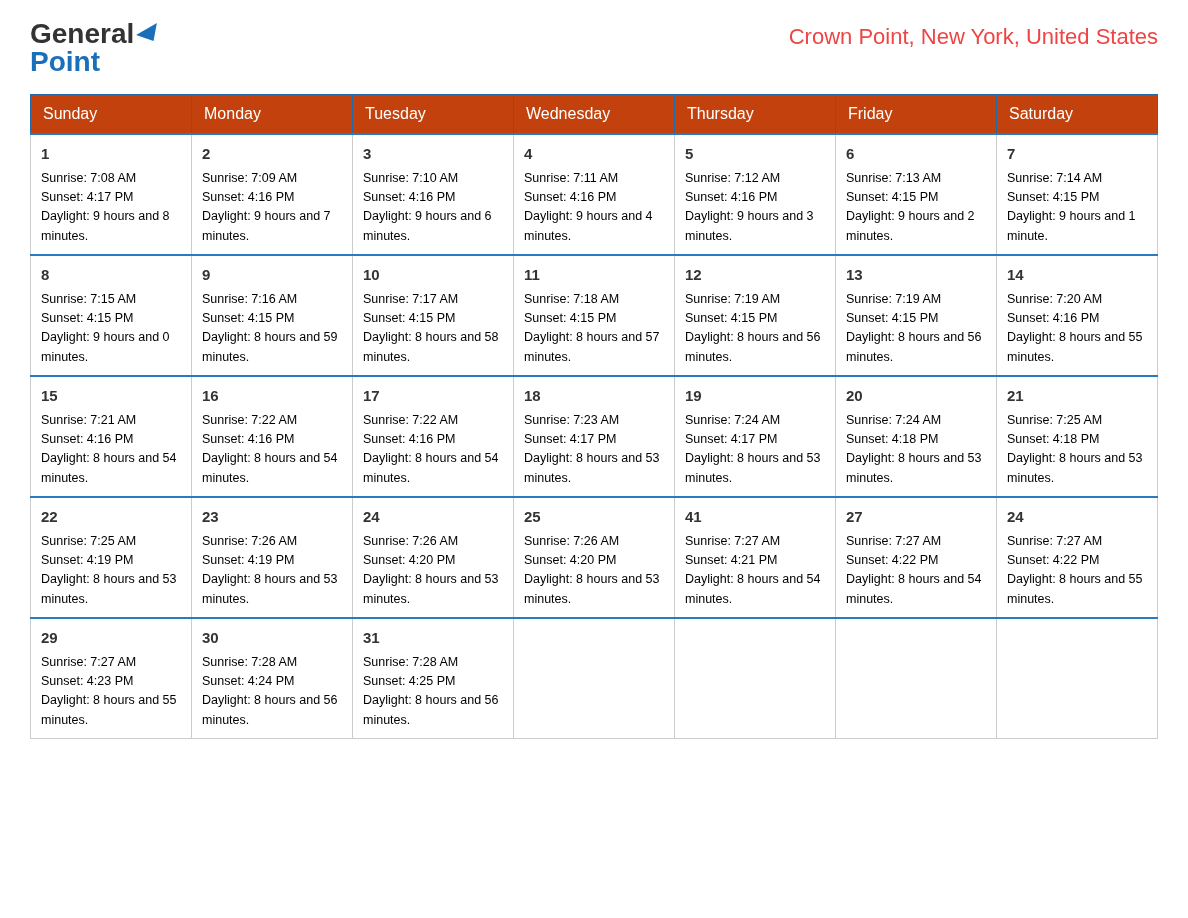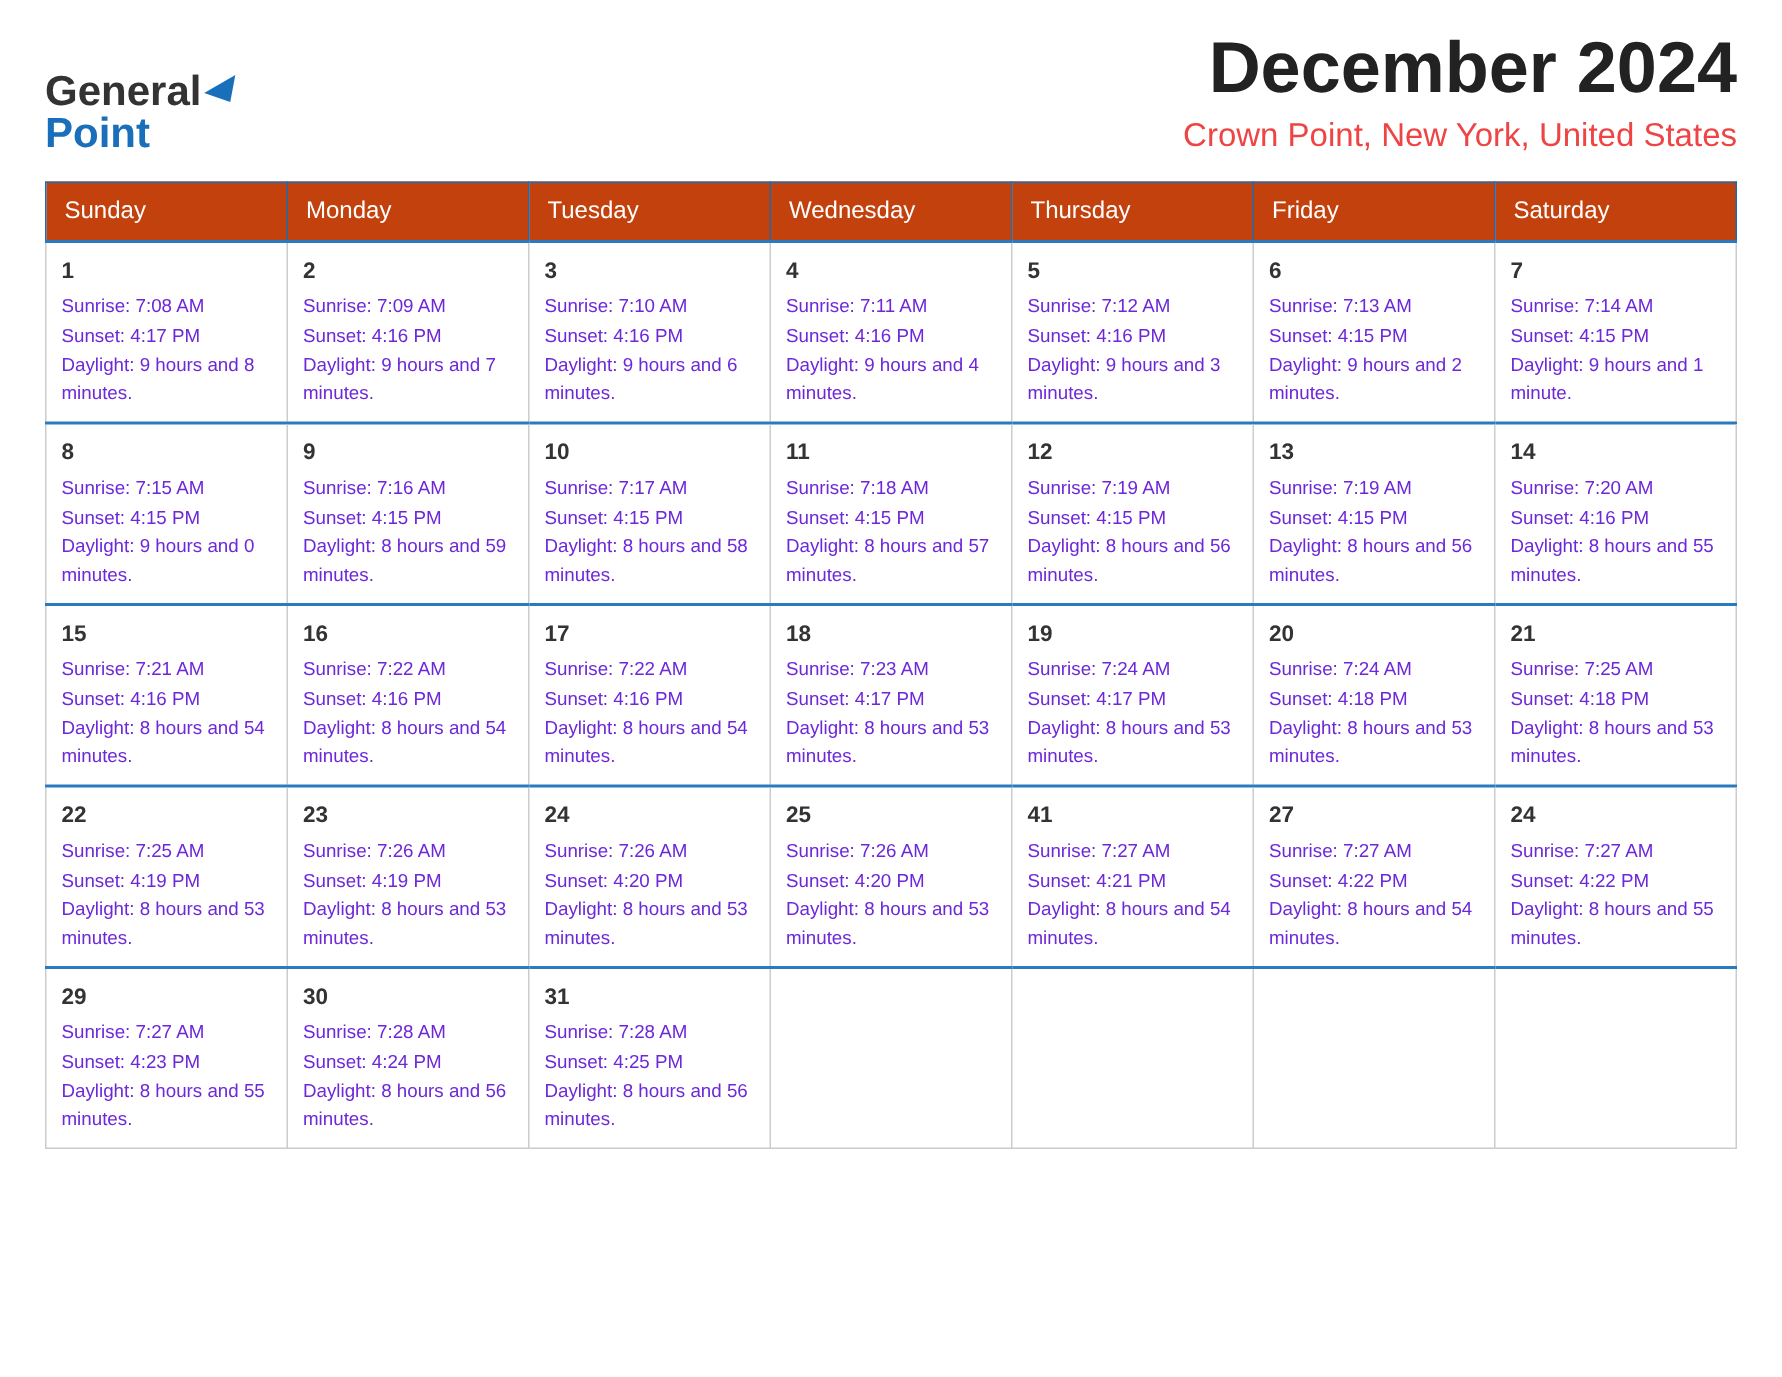--- a/index.html
+++ b/index.html
@@ -7,21 +7,21 @@
       font-family: Arial, sans-serif;
       background: #ffffff;
       color: #333;
       width: 1188px;
       min-height: 918px;
       padding: 20px 30px;
     }
     .header {
       display: flex;
       justify-content: space-between;
-      align-items: flex-end;
+      align-items: flex-start;
       margin-bottom: 18px;
     }
     .logo {
       display: flex;
       flex-direction: column;
       align-items: flex-start;
     }
     .logo-general {
       font-size: 28px;
       font-weight: bold;
@@ -89,39 +89,38 @@
       background: #fff;
     }
     .day-number {
       font-size: 15px;
       font-weight: bold;
       display: block;
       margin-bottom: 3px;
     }
     .day-info {
       font-size: 12.5px;
-      color: #6d28d9;
+      color: #000000;
       line-height: 1.55;
     }
     .week-row td {
       border-top: 2px solid #2a7abf;
     }
   </style>
 </head>
 <body>
 
 <div class="header">
   <div class="logo">
     <div>
       <span class="logo-general">General</span><span class="logo-arrow"></span>
     </div>
     <div class="logo-blue">Point</div>
   </div>
   <div class="title-area">
-    <div class="month-title">December 2024</div>
     <div class="location-title">Crown Point, New York, United States</div>
   </div>
 </div>
 
 <table class="calendar-table">
   <thead>
     <tr>
     <th>Sunday</th>
         <th>Monday</th>
         <th>Tuesday</th>

